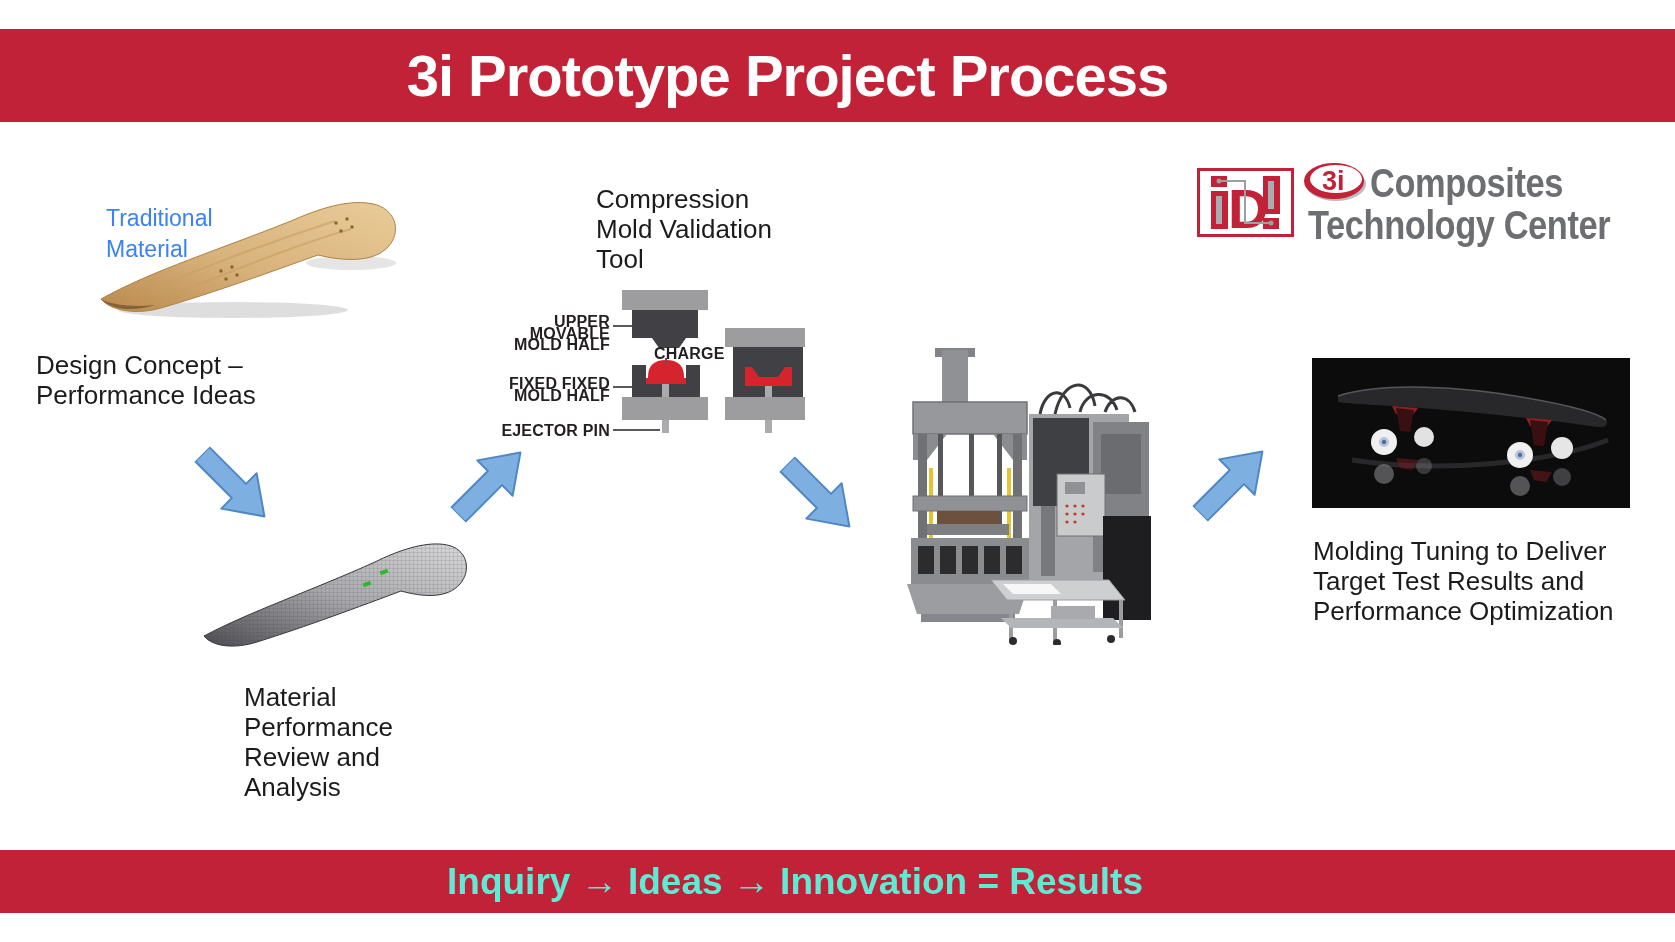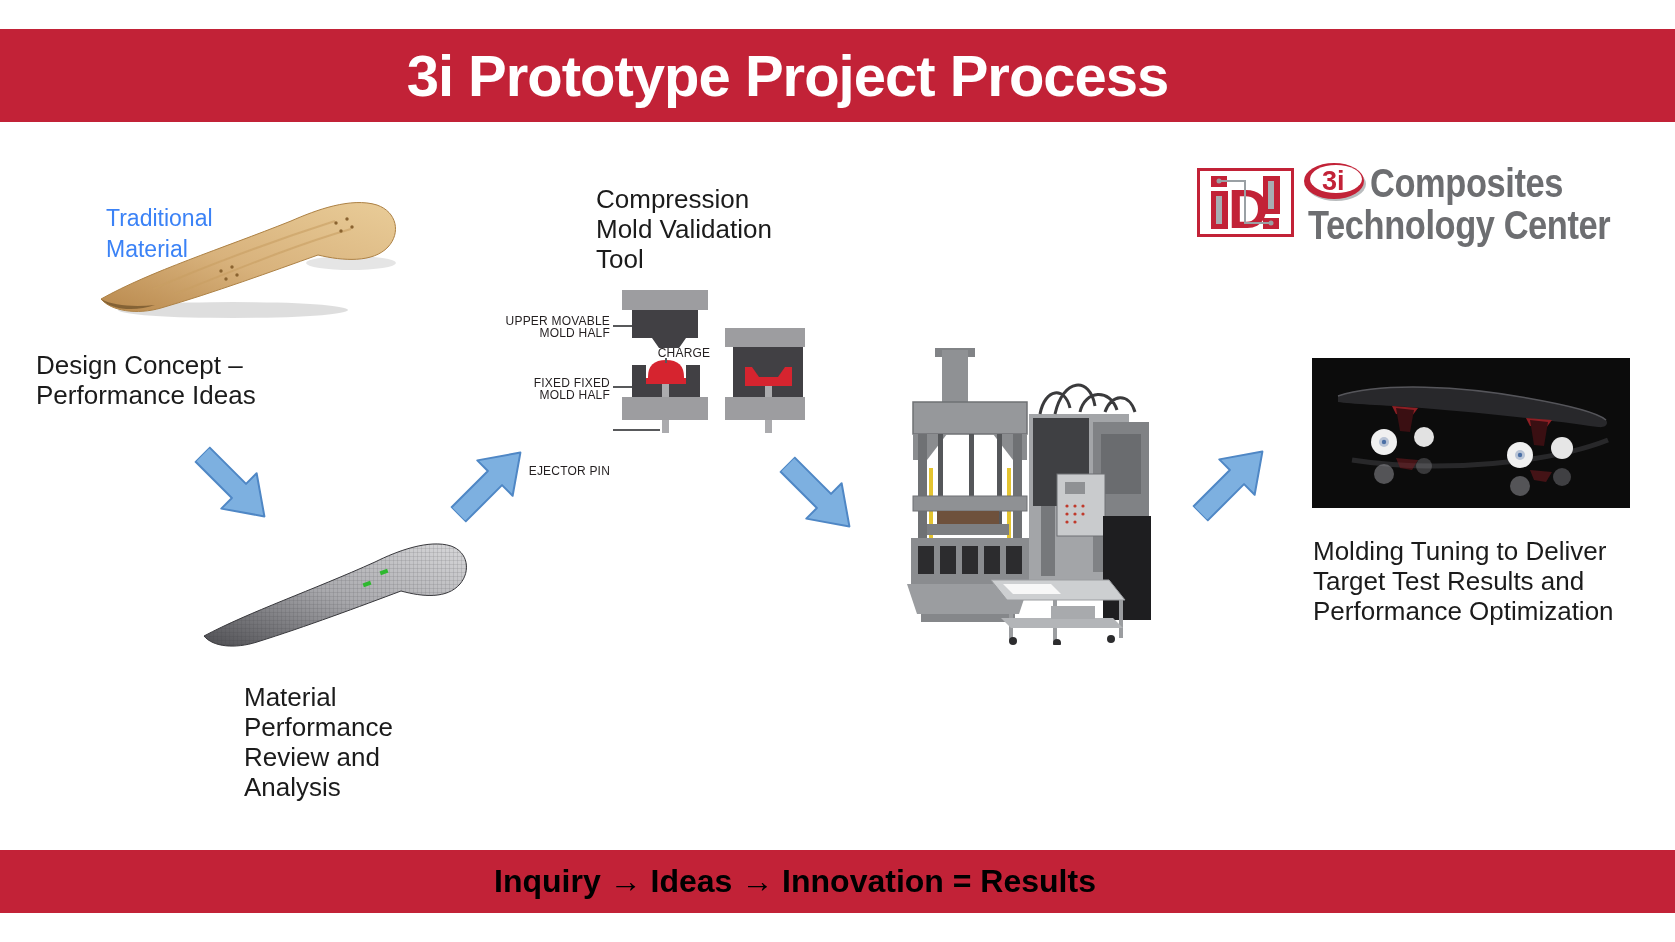--- a/index.html
+++ b/index.html
@@ -4,24 +4,24 @@
 <style>
   html,body{margin:0;padding:0;background:#ffffff;}
   .canvas{position:relative;width:1675px;height:942px;background:#fff;overflow:hidden;
           font-family:"Liberation Sans",sans-serif;color:#1b1b1b;}
   .band{position:absolute;left:0;width:100%;background:var(--banner-red,#c22237);}
   .header-band{top:29px;height:93px;}
   .footer-band{top:850px;height:63px;}
   .page-title{margin:0;height:93px;line-height:93px;text-align:center;padding-right:100px;
               color:#fff;font-size:58px;font-weight:bold;letter-spacing:-1px;}
   .footer-tagline{height:63px;line-height:63px;text-align:center;padding-right:85px;
-              color:#000000;font-size:32px;font-weight:bold;}
+              color:#5eead4;font-size:37px;font-weight:bold;}
   .cap{position:absolute;font-size:26px;line-height:30px;white-space:pre-line;color:#1b1b1b;}
   .small-label{position:absolute;font-size:23px;line-height:31px;white-space:pre-line;color:#3b82f6;}
-  .mlabel{position:absolute;font-size:12px;line-height:11.5px;font-weight:normal;color:#231f20;
+  .mlabel{position:absolute;font-size:16px;line-height:11.5px;font-weight:bold;color:#231f20;
           white-space:pre-line;text-align:right;width:140px;letter-spacing:.2px;}
   .mlabel.center{text-align:center;width:60px;}
   .connector{position:absolute;background:#58595b;}
   .abs{position:absolute;}
   .arrow-box{position:absolute;width:90px;height:54px;}
   .org-line{position:absolute;font-weight:bold;color:var(--logo-gray,#6d6e71);font-size:41px;
             line-height:41px;transform:scaleX(.84);transform-origin:left top;letter-spacing:-.5px;white-space:nowrap;}
 </style>
 </head>
 <body>
@@ -136,21 +136,21 @@
 MOLD HALF</div>
   <div class="connector" style="left:613px;top:325px;width:19px;height:2px;"></div>
 
   <div class="mlabel center" style="left:654px;top:348px;">CHARGE</div>
   <div class="connector" style="left:665px;top:358px;width:2px;height:5px;"></div>
 
   <div class="mlabel" style="left:470px;top:378px;">FIXED FIXED
 MOLD HALF</div>
   <div class="connector" style="left:613px;top:386px;width:19px;height:2px;"></div>
 
-  <div class="mlabel" style="left:470px;top:425px;margin-top:41px;">EJECTOR PIN</div>
+  <div class="mlabel" style="left:470px;top:425px;">EJECTOR PIN</div>
   <div class="connector" style="left:613px;top:429px;width:47px;height:2px;"></div>
 
   <svg class="abs" style="left:905px;top:348px;" width="250" height="297" viewBox="0 0 250 297">
 
     <rect x="124" y="66" width="100" height="175" fill="#a3a5a8"></rect>
     <path d="M135,66 C140,40 160,38 165,60 M150,66 C158,30 185,28 190,58
              M175,64 C180,42 205,40 212,62 M200,64 C206,46 224,44 230,64" stroke="#3a3a3c" stroke-width="3" fill="none"></path>
     <rect x="128" y="70" width="56" height="88" fill="#3f4043"></rect>
     <rect x="188" y="74" width="56" height="150" fill="#808285"></rect>
     <rect x="196" y="86" width="40" height="60" fill="#6a6c6f"></rect>

